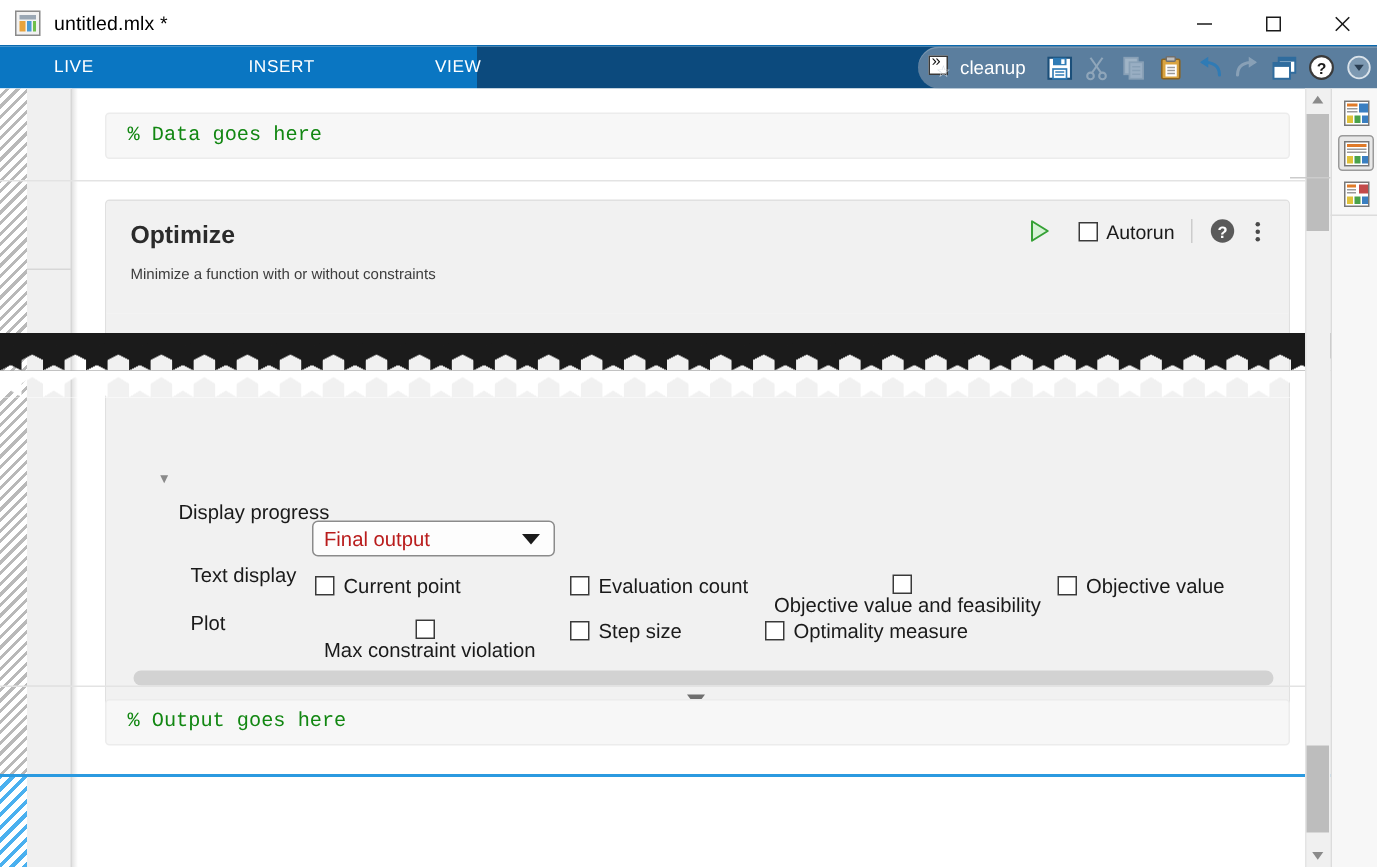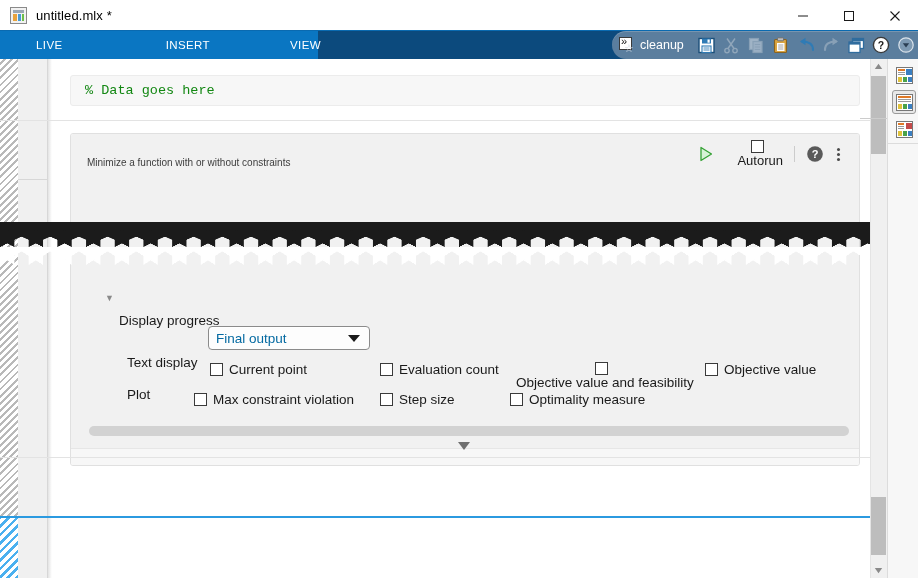--- a/index.html
+++ b/index.html
@@ -264,21 +264,20 @@
   .task-head-ctrls {
     position: absolute;
     right: 12px; top: 9px;
     display: flex; align-items: center;
     height: 22px;
   }
   .run-tri { width: 22px; height: 22px; display:flex; align-items:center; justify-content:center; }
   .autorun-wrap {
     display: flex; align-items: center;
     margin-left: 15px;
-    flex-direction: column;
   }
   .cb {
     width: 13px; height: 13px;
     border: 1px solid #3a3a3a;
     background: #ffffff;
     display: inline-block;
     flex: 0 0 auto;
   }
   .autorun-label {
     font-size: 13px; color: #1a1a1a;
@@ -324,21 +323,21 @@
   .select-wrap {
     position: absolute;
     width: 162px; height: 24px;
     background: #fdfdfd;
     border: 1px solid #8b8b8b;
     border-radius: 4px;
     display: flex; align-items: center;
     box-shadow: inset 0 1px 0 #ffffff;
   }
   .select-text {
-    font-size: 13.5px; color: #0369a1;
+    font-size: 13.5px; color: #b91c1c;
     padding-left: 7px; flex: 1;
   }
   .select-caret {
     margin-right: 9px;
     width: 0; height: 0;
     border-left: 6px solid transparent;
     border-right: 6px solid transparent;
     border-top: 7px solid #1a1a1a;
   }
 
@@ -610,20 +609,21 @@
     <div class="content">
 
       <div class="code-line" style="top:16px;">
         <span class="code-text">% Data goes here</span>
       </div>
 
       <div class="hrule" style="top:61px;"></div>
 
       <div class="task" style="top:74px;">
         <div class="task-head">
+          <div class="task-title">Optimize</div>
           <div class="task-sub">Minimize a function with or without constraints</div>
 
           <div class="task-head-ctrls">
             <div class="run-tri" title="Run">
               <svg width="16" height="16" viewBox="0 0 16 16">
                 <path d="M3 1.5 L13.5 8 L3 14.5 Z" fill="#d6f2d6" stroke="#35a135" stroke-width="1.3" stroke-linejoin="round"></path>
               </svg>
             </div>
             <div class="autorun-wrap">
               <span class="cb"></span>
@@ -667,21 +667,21 @@
           </div>
           <div class="cbrow" style="left:439px; top:174px;flex-direction:column;">
             <span class="cb"></span>
             <span class="cb-label">Objective value and feasibility</span>
           </div>
           <div class="cbrow" style="left:634px; top:174px;">
             <span class="cb"></span>
             <span class="cb-label">Objective value</span>
           </div>
 
-          <div class="cbrow" style="left:123px; top:204px;">
+          <div class="cbrow" style="left:139px; top:204px;flex-direction:column;">
             <span class="cb"></span>
             <span class="cb-label">Max constraint violation</span>
           </div>
           <div class="cbrow" style="left:309px; top:204px;">
             <span class="cb"></span>
             <span class="cb-label">Step size</span>
           </div>
           <div class="cbrow" style="left:439px; top:204px;">
             <span class="cb"></span>
             <span class="cb-label">Optimality measure</span>
@@ -690,20 +690,23 @@
           <div class="inner-scroll" style="left:18px; top:238px; width:760px;"></div>
 
           <div class="expand-arrow" style="left:387px; top:254px;"></div>
         </div>
 
         <div class="task-foot"></div>
       </div>
 
       <div class="hrule" style="top:398px;"></div>
 
+      <div class="code-line" style="top:407px;">
+        <span class="code-text">% Output goes here</span>
+      </div>
 
       <div class="hrule-active" style="top:457px;"></div>
 
 
     </div>
   </div>
 
   <div>
     <div class="tear-top-band"></div>
     <div class="tear-spikes-up"></div>

